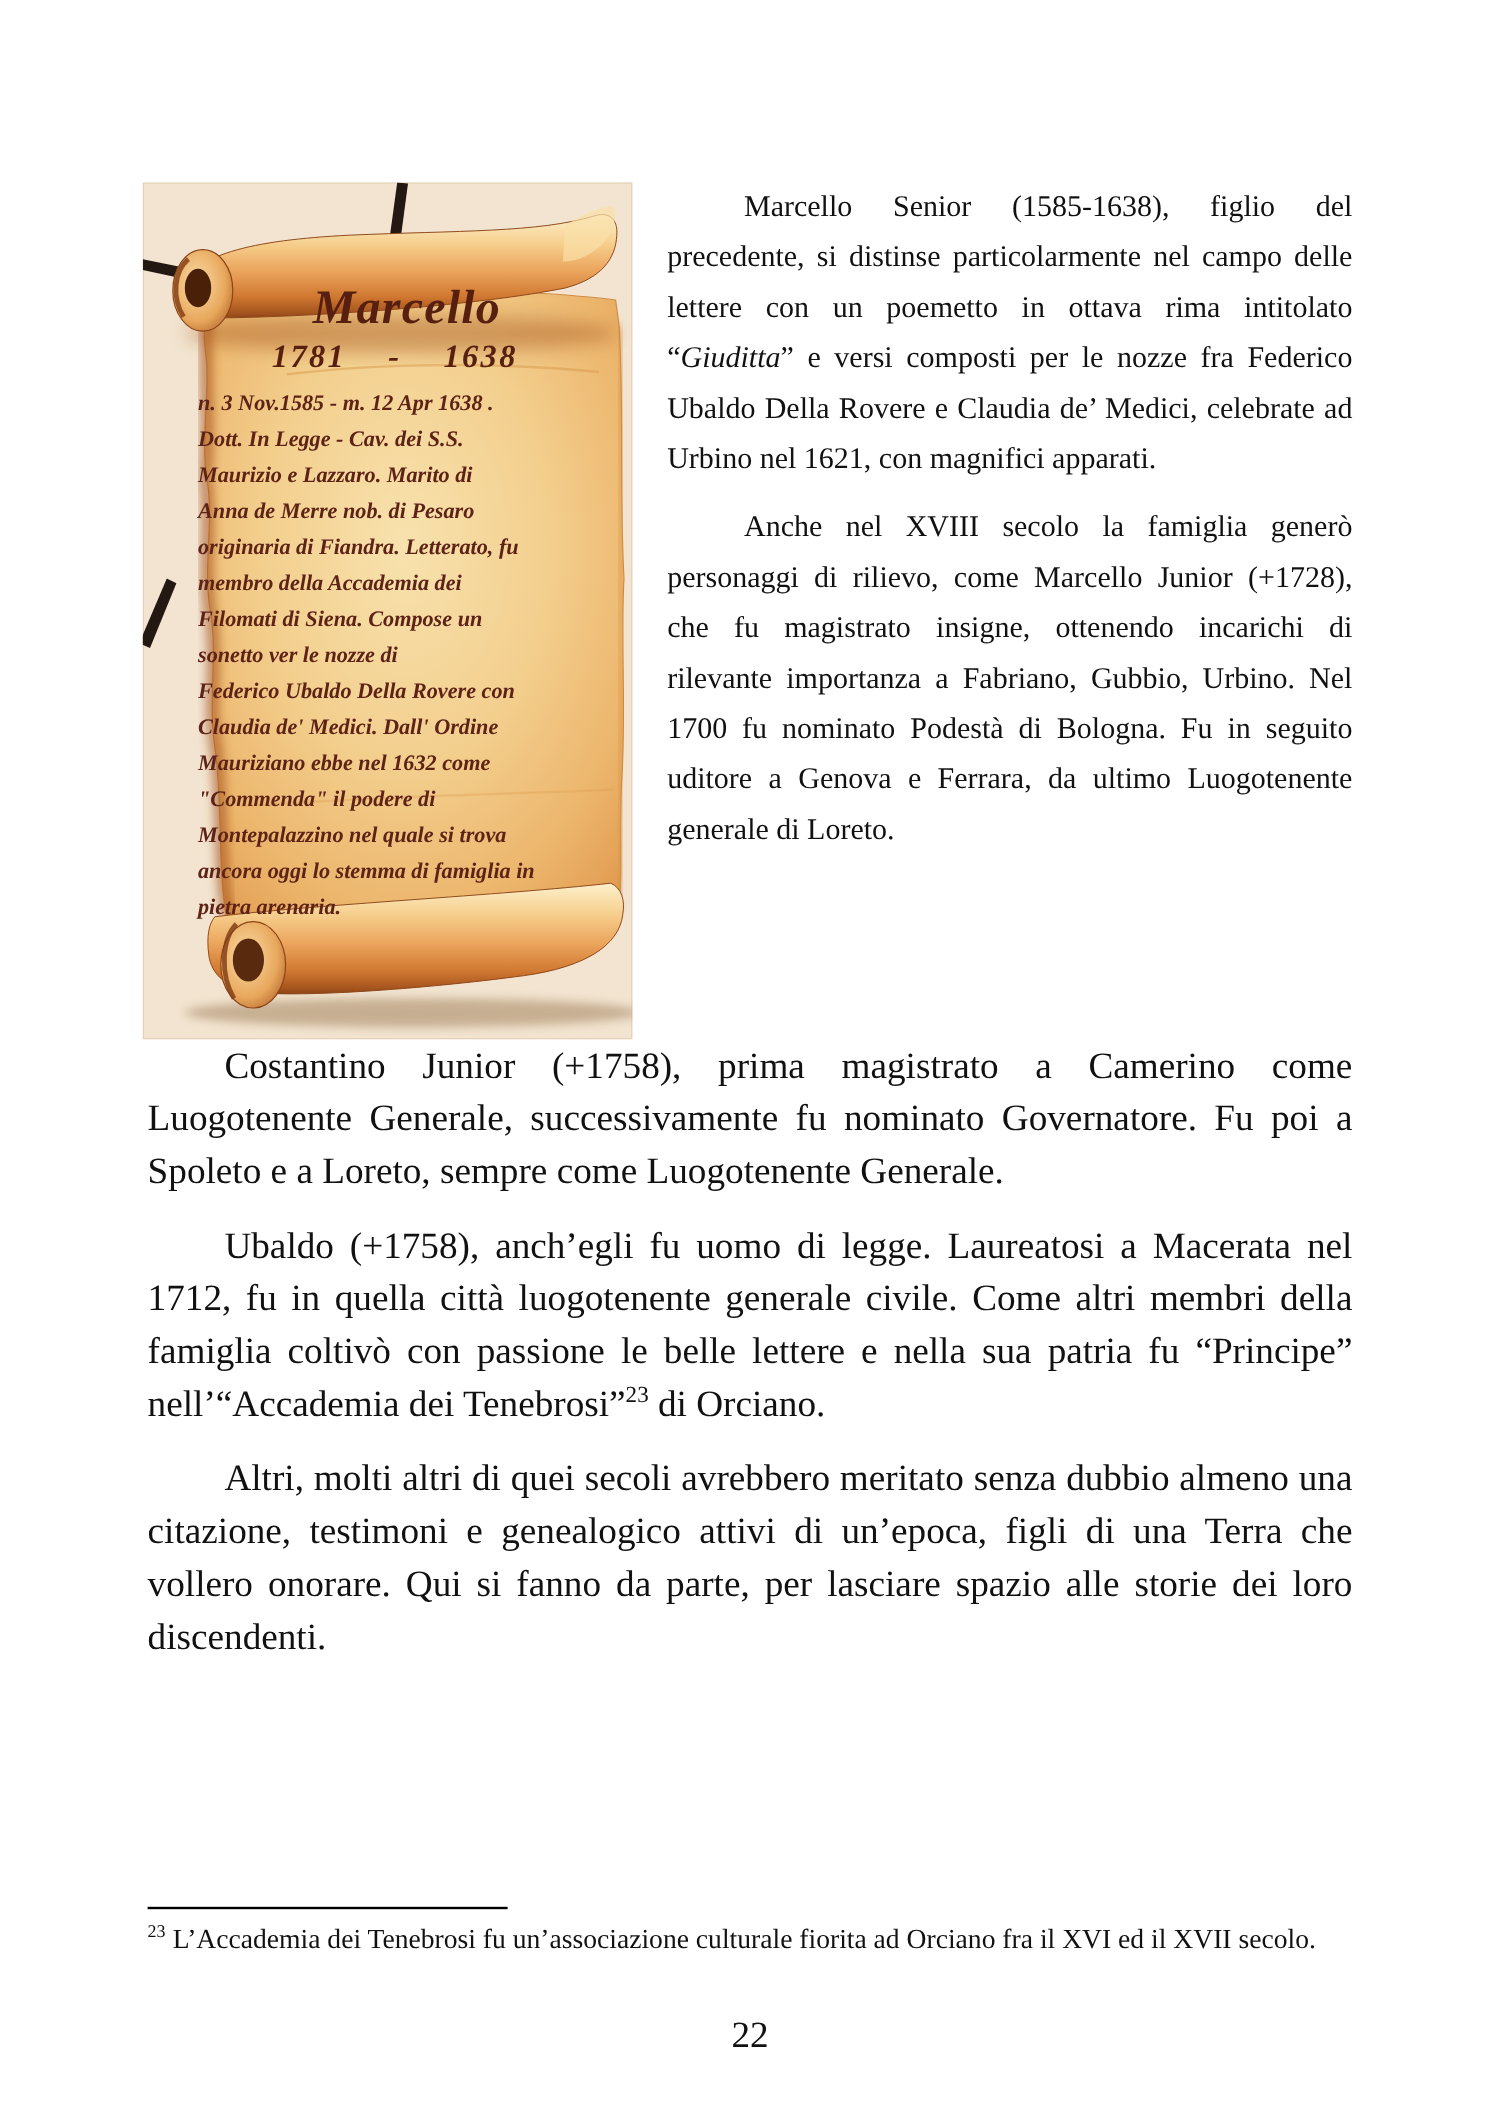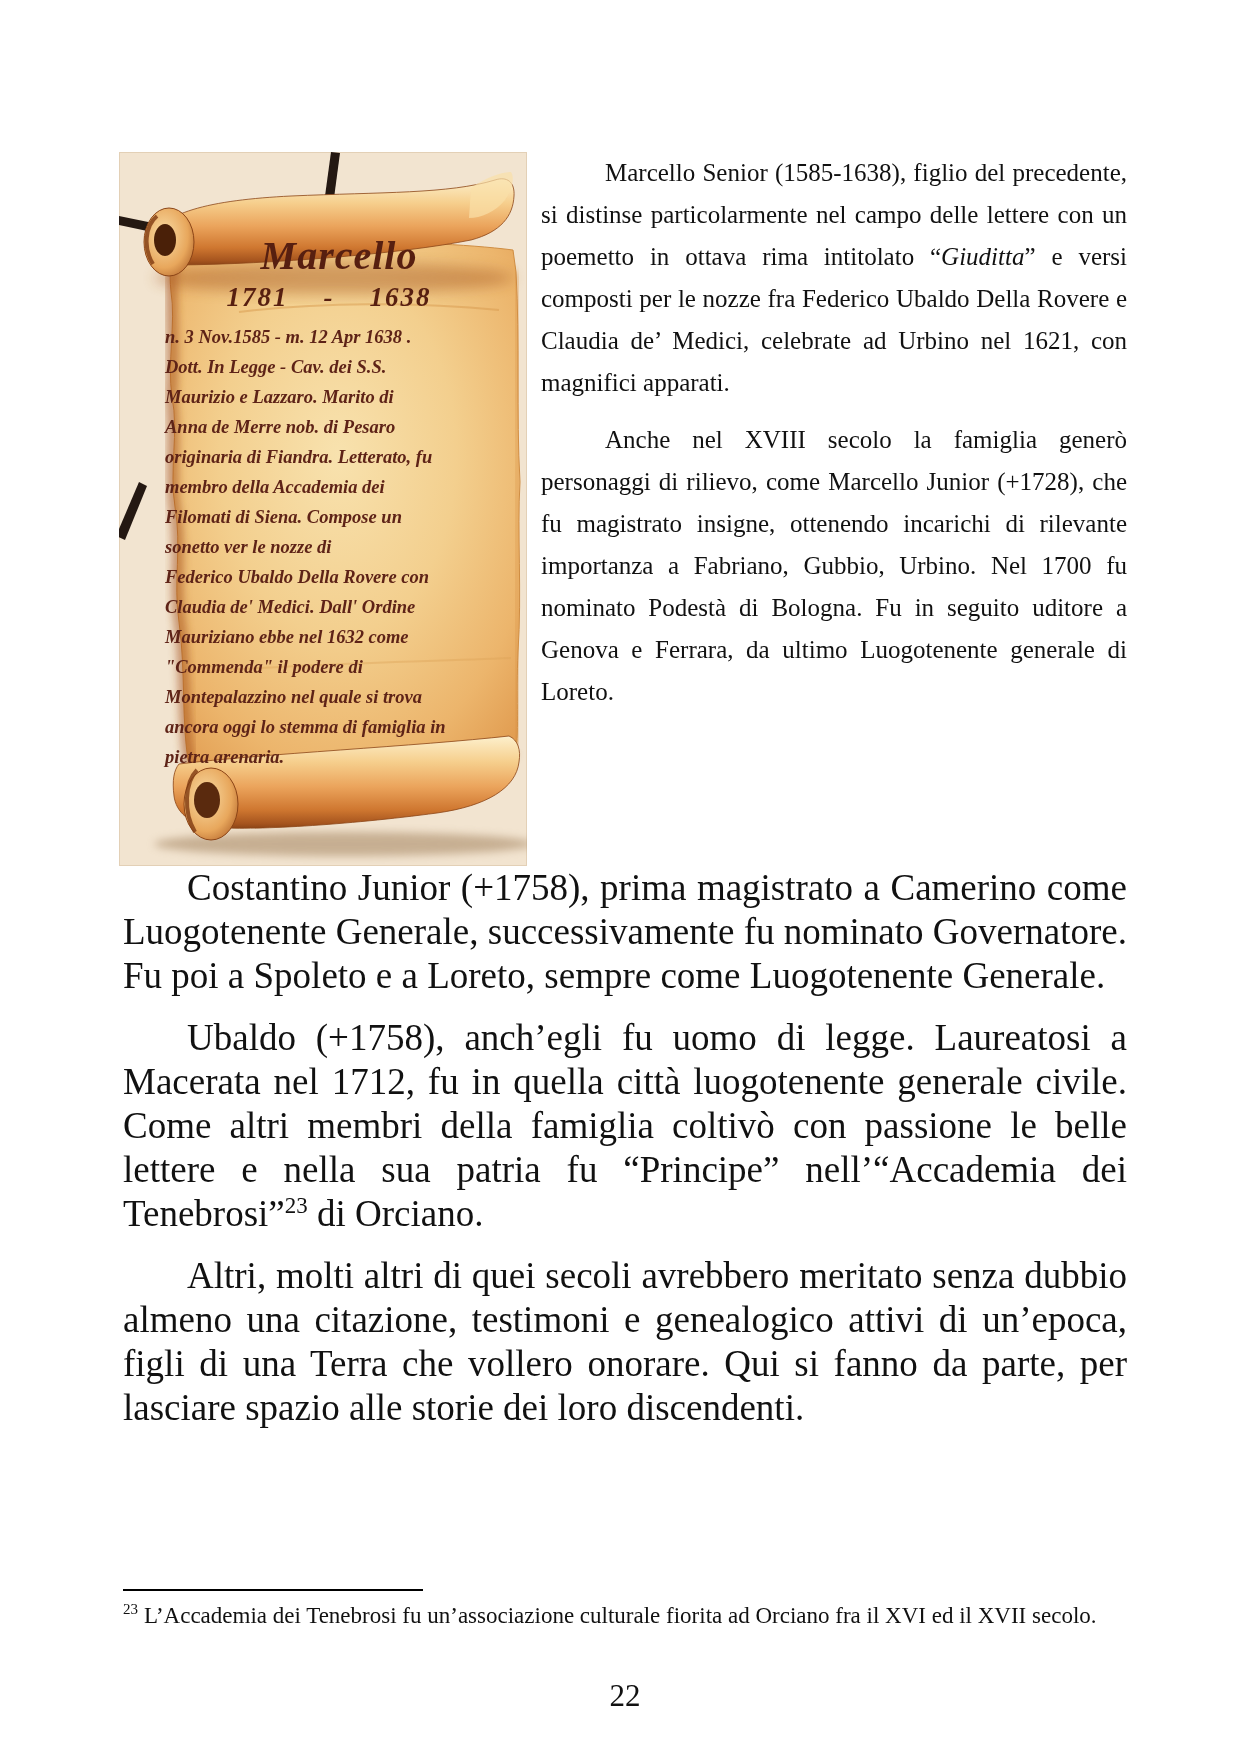--- a/index.html
+++ b/index.html
@@ -3,41 +3,41 @@
 <meta charset="utf-8">
 <style>
   html,body{margin:0;padding:0;}
   body{
     width:1240px;height:1754px;position:relative;background:#ffffff;
     font-family:"Liberation Serif", serif;color:#111111;overflow:hidden;
   }
   .content{position:absolute;left:123px;top:152px;width:1004px;}
   .top-row{display:flex;gap:13px;}
   
-  .photo{flex:0 0 408px;width:408px;height:714px;position:relative;margin:0 1px 0 -4px;padding:0;}
+  .photo{flex:0 0 408px;width:408px;height:714px;position:relative;margin:0 16px 0 -4px;padding:0;}
   .photo svg{position:absolute;left:0;top:0;}
   .scroll-title{
     position:absolute;left:55px;top:82px;width:330px;text-align:center;
     font-style:italic;font-weight:bold;font-size:40px;line-height:44px;
     color:#571f10;letter-spacing:1px;
   }
   .scroll-dates{
     position:absolute;left:45px;top:128px;width:330px;text-align:center;
     font-weight:bold;font-size:27px;line-height:34px;color:#571f10;
     white-space:pre;letter-spacing:2px;font-style:italic;
   }
   .scroll-lines{
     position:absolute;left:46px;top:170px;width:348px;
     font-style:italic;font-weight:bold;font-size:18.5px;line-height:30px;
     color:#5e2317;white-space:pre-line;
   }
   
   .col-text{flex:1;font-size:25px;line-height:42px;text-align:justify;}
   .col-text p{margin:0 0 15px 0;text-indent:64px;}
-  .body-par{font-size:37px;line-height:44px;text-align:justify;text-indent:64px;margin:0 0 18px 0;}
+  .body-par{font-size:31px;line-height:44px;text-align:justify;text-indent:64px;margin:0 0 18px 0;}
   .caption{
     margin:79px 0 16px 2px;font-style:italic;font-size:24px;line-height:30px;
     text-align:left;text-indent:0;
   }
   sup.fn{font-size:0.62em;vertical-align:super;line-height:0;}
   
   .footnote-area{position:absolute;left:123px;top:1589px;width:1050px;}
   .fn-rule{width:300px;height:0;border-top:2px solid #000;margin:0 0 10px 0;}
   .footnote{font-size:23px;line-height:29px;margin:0;white-space:nowrap;}
   .footnote .fn-marker{font-size:15px;vertical-align:super;line-height:0;margin-right:6px;}

